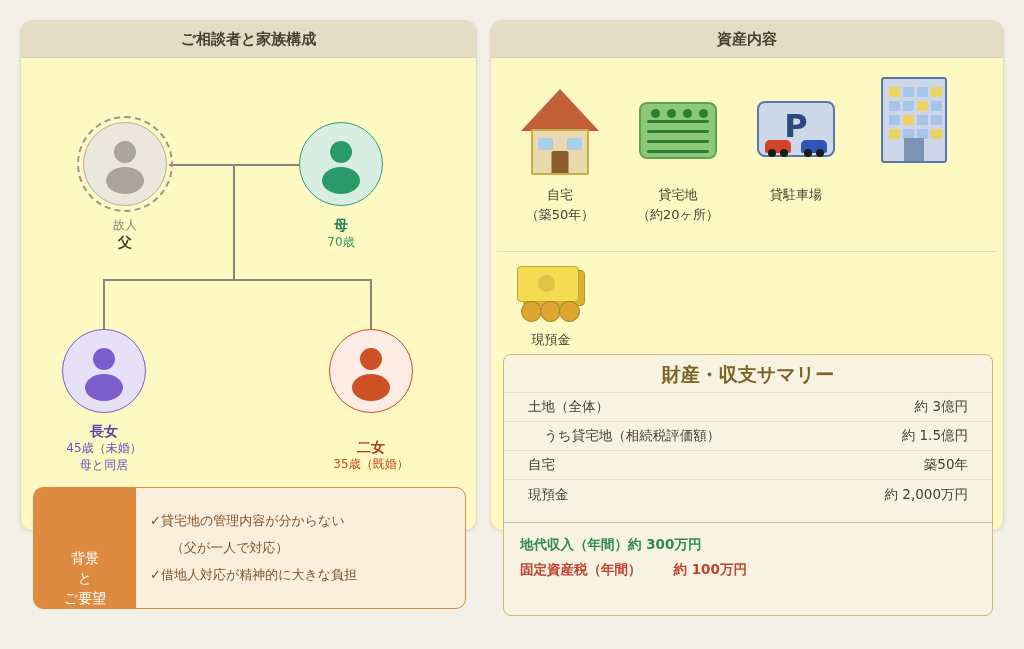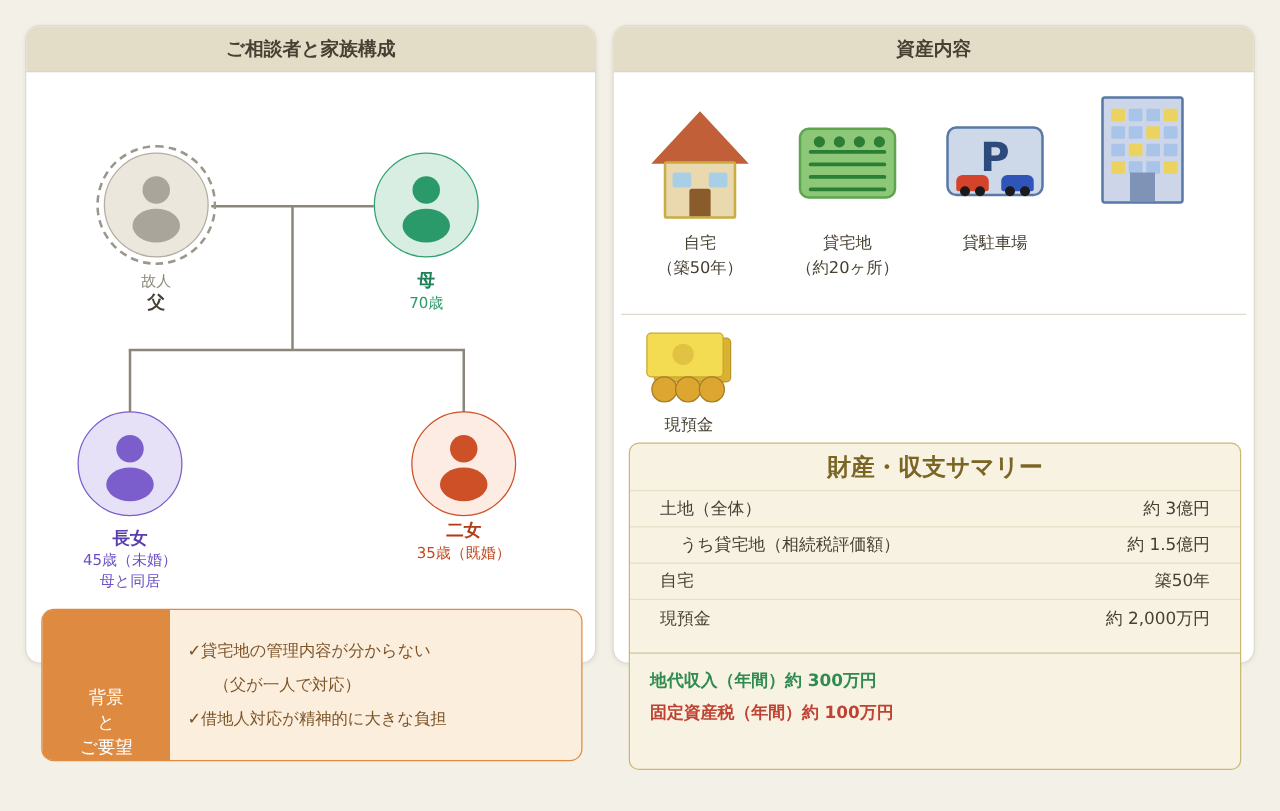--- a/index.html
+++ b/index.html
@@ -6,21 +6,21 @@
   html,body { width:1024px; height:649px; }
   body {
     background:#f3f0e7;
     font-family:"DejaVu Sans","Liberation Sans",sans-serif;
     color:#474033;
     position:relative;
     overflow:hidden;
   }
   .panel {
     position:absolute; top:20px; height:511px;
-    background:#ffffff;
+    background:#fef9c3;
     border:1px solid #e0dbcb;
     border-radius:12px;
     box-shadow:0 1px 4px rgba(0,0,0,0.07);
   }
   .panel-left { left:20px; width:457px; }
   .panel-right { left:490px; width:514px; }
   .panel-header {
     height:37px; line-height:37px;
     background:#e3dcc7;
     border-bottom:1px solid #d6cfba;
@@ -39,21 +39,21 @@
   .mc-father { left:62px; top:101px; background:#ebe7dd; border:1.5px solid #b3ad9f; }
   .mc-mother { left:278px; top:101px; background:#d9eee3; border:1.5px solid #30a070; }
   .mc-d1 { left:41px; top:308px; background:#e7e1f7; border:1.5px solid #7b5ecb; }
   .mc-d2 { left:308px; top:308px; background:#fcece4; border:1.5px solid #cd5026; }
   .person-head { position:absolute; left:30px; top:18px; width:22px; height:22px; border-radius:50%; }
   .person-body { position:absolute; left:22px; top:44px; width:38px; height:27px; border-radius:50%; }
   .c-gray { background:#a9a59b; } .c-green { background:#2b9a6a; }
   .c-purple { background:#7b5ecb; } .c-red { background:#cd5026; }
   .mlabel { position:absolute; width:150px; text-align:center; line-height:17px; }
   .lb-father { left:29px; top:196px; } .lb-mother { left:245px; top:196px; }
-  .lb-d1 { left:8px; top:402px; } .lb-d2 { left:275px; top:396px; }
+  .lb-d1 { left:8px; top:402px; } .lb-d2 { left:275px; top:418px; }
   .name { font-size:14px; font-weight:bold; }
   .sub { font-size:12px; }
   .t-gray { color:#8b8679; } .t-dark { color:#474033; }
   .t-green-b { color:#1e8057; } .t-green { color:#2b9a6a; }
   .t-purple-b { color:#5b3fae; } .t-purple { color:#6d50c4; }
   .t-red-b { color:#b13c17; } .t-red { color:#c24a20; }
 
   
   .bgbox {
     position:absolute; left:12px; top:466px; width:433px; height:122px;
@@ -139,21 +139,21 @@
     border-bottom:1px solid #e8e0c6; }
   .sum-row { display:flex; justify-content:space-between; align-items:center;
     height:29px; padding:0 24px; font-size:13.5px;
     border-bottom:1px solid #e8e0c6; }
   .sum-row.noline { border-bottom:none; }
   .sum-indent { padding-left:16px; }
   .sum-div { border-top:1px solid #cfc396; margin-top:13px; }
   .flow-row { display:flex; justify-content:flex-start; align-items:center;
     height:25px; padding:0 16px; font-size:13.5px; font-weight:600; }
   .flow-first { margin-top:9px; }
-  .f-green { color:#2f8b50; } .f-red { color:#c04233; } .f-blue { color:#2f6db5; }
+  .f-green { color:#2f8b50; } .f-red { color:#c04233;gap:32px; } .f-blue { color:#2f6db5; }
 </style>
 </head>
 <body>
 
 <div class="panel panel-left">
   <div class="panel-header">ご相談者と家族構成</div>
 
   <div class="tline" style="left:148px;top:143px;width:130px;height:2px;"></div>
   <div class="tline" style="left:212px;top:144px;width:2px;height:115px;"></div>
   <div class="tline" style="left:82px;top:258px;width:269px;height:2px;"></div>

